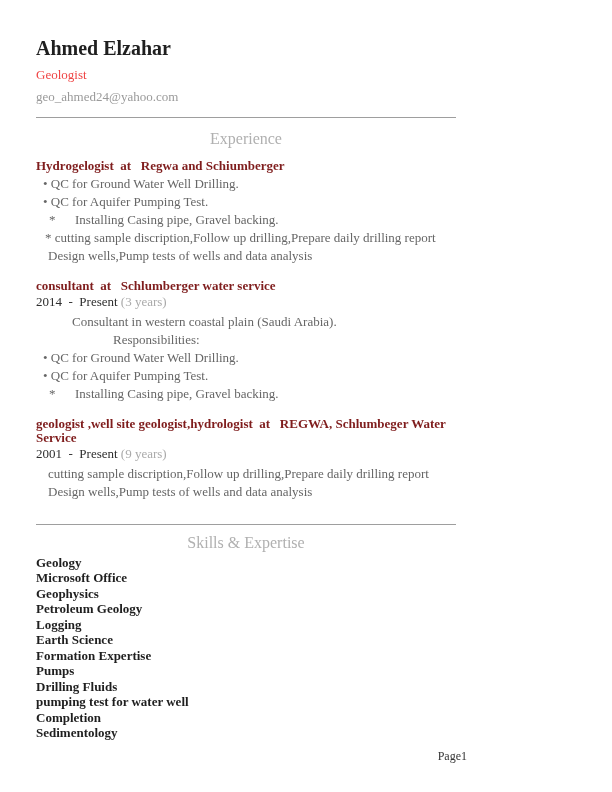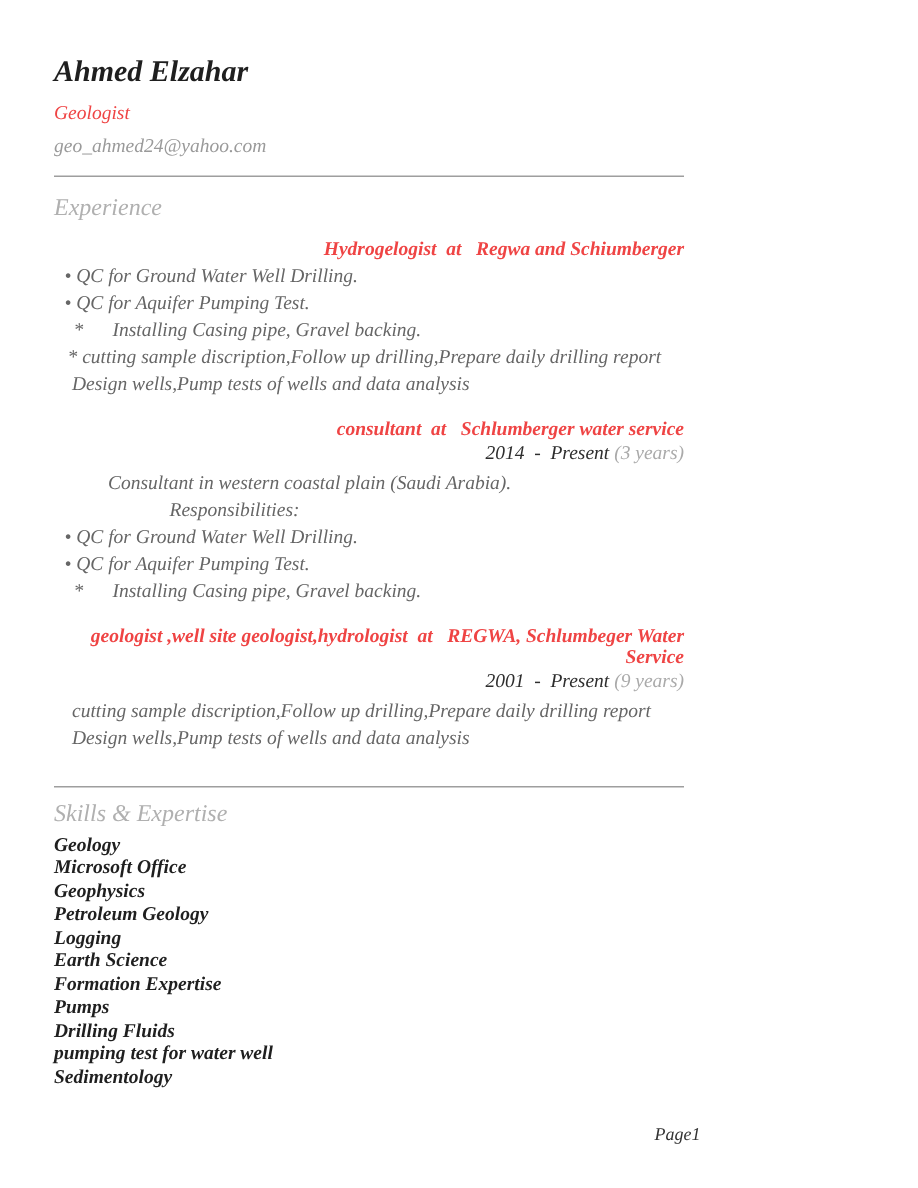--- a/index.html
+++ b/index.html
@@ -8,43 +8,42 @@
     font-family: "Liberation Serif", serif;
     color: #222;
     overflow: hidden;
   }
   .page {
     position: relative;
     width: 500px; height: 792px;
     box-sizing: border-box;
     padding: 38px 44px 0 36px;
     background: #ffffff;
-    font-style: italic;
   }
   .name {
     font-size: 20px; font-weight: bold; color: #1f1f1f;
     line-height: 1.05; margin: 0;
   }
   .subtitle { font-size: 13px; color: #ef4444; margin-top: 9px; line-height: 1.1; }
   .email    { font-size: 13px; color: #9a9a9a; margin-top: 8px; line-height: 1.1; }
   .rule {
     border: 0; border-top: 1px solid #9e9e9e;
     margin: 12px 0 0 0; height: 0;
   }
   .section-title {
     font-size: 16px; font-weight: normal; color: #b0b0b0;
-    margin: 13px 0 0 0; line-height: 1.0;
+    margin: 13px 0 0 0; line-height: 1.0; text-align: center;
   }
   .job { margin-top: 12px; }
   .job + .job { margin-top: 14px; }
   .job-title {
-    font-size: 13px; font-weight: bold; color: #ef4444;
-    line-height: 14px; white-space: pre-wrap; text-align: right;
+    font-size: 13px; font-weight: bold; color: #7f1d1d;
+    line-height: 14px; white-space: pre-wrap;
   }
-  .job-date { font-size: 13px; color: #2e2e2e; line-height: 18px; white-space: pre-wrap; text-align: right; }
+  .job-date { font-size: 13px; color: #2e2e2e; line-height: 18px; white-space: pre-wrap; }
   .job-date .duration { color: #aaaaaa; }
   .job-lines { margin-top: 2px; }
   .ln {
     font-size: 13px; color: #666666;
     line-height: 18px; white-space: pre-wrap;
   }
   .indent-bullet  { padding-left: 7px; }
   .indent-star1   { padding-left: 13px; }
   .indent-star2   { padding-left: 9px; }
   .indent-plain   { padding-left: 12px; }
@@ -119,19 +118,20 @@
       <div class="skill">Geology</div>
       <div class="skill">Microsoft Office</div>
       <div class="skill">Geophysics</div>
       <div class="skill">Petroleum Geology</div>
       <div class="skill">Logging</div>
       <div class="skill">Earth Science</div>
       <div class="skill">Formation Expertise</div>
       <div class="skill">Pumps</div>
       <div class="skill">Drilling Fluids</div>
       <div class="skill">pumping test for water well</div>
+      <div class="skill">Completion</div>
       <div class="skill">Sedimentology</div>
     </div>
   </div>
 
   <div class="page-number">Page1</div>
 
 </div>
 
 </body></html>

